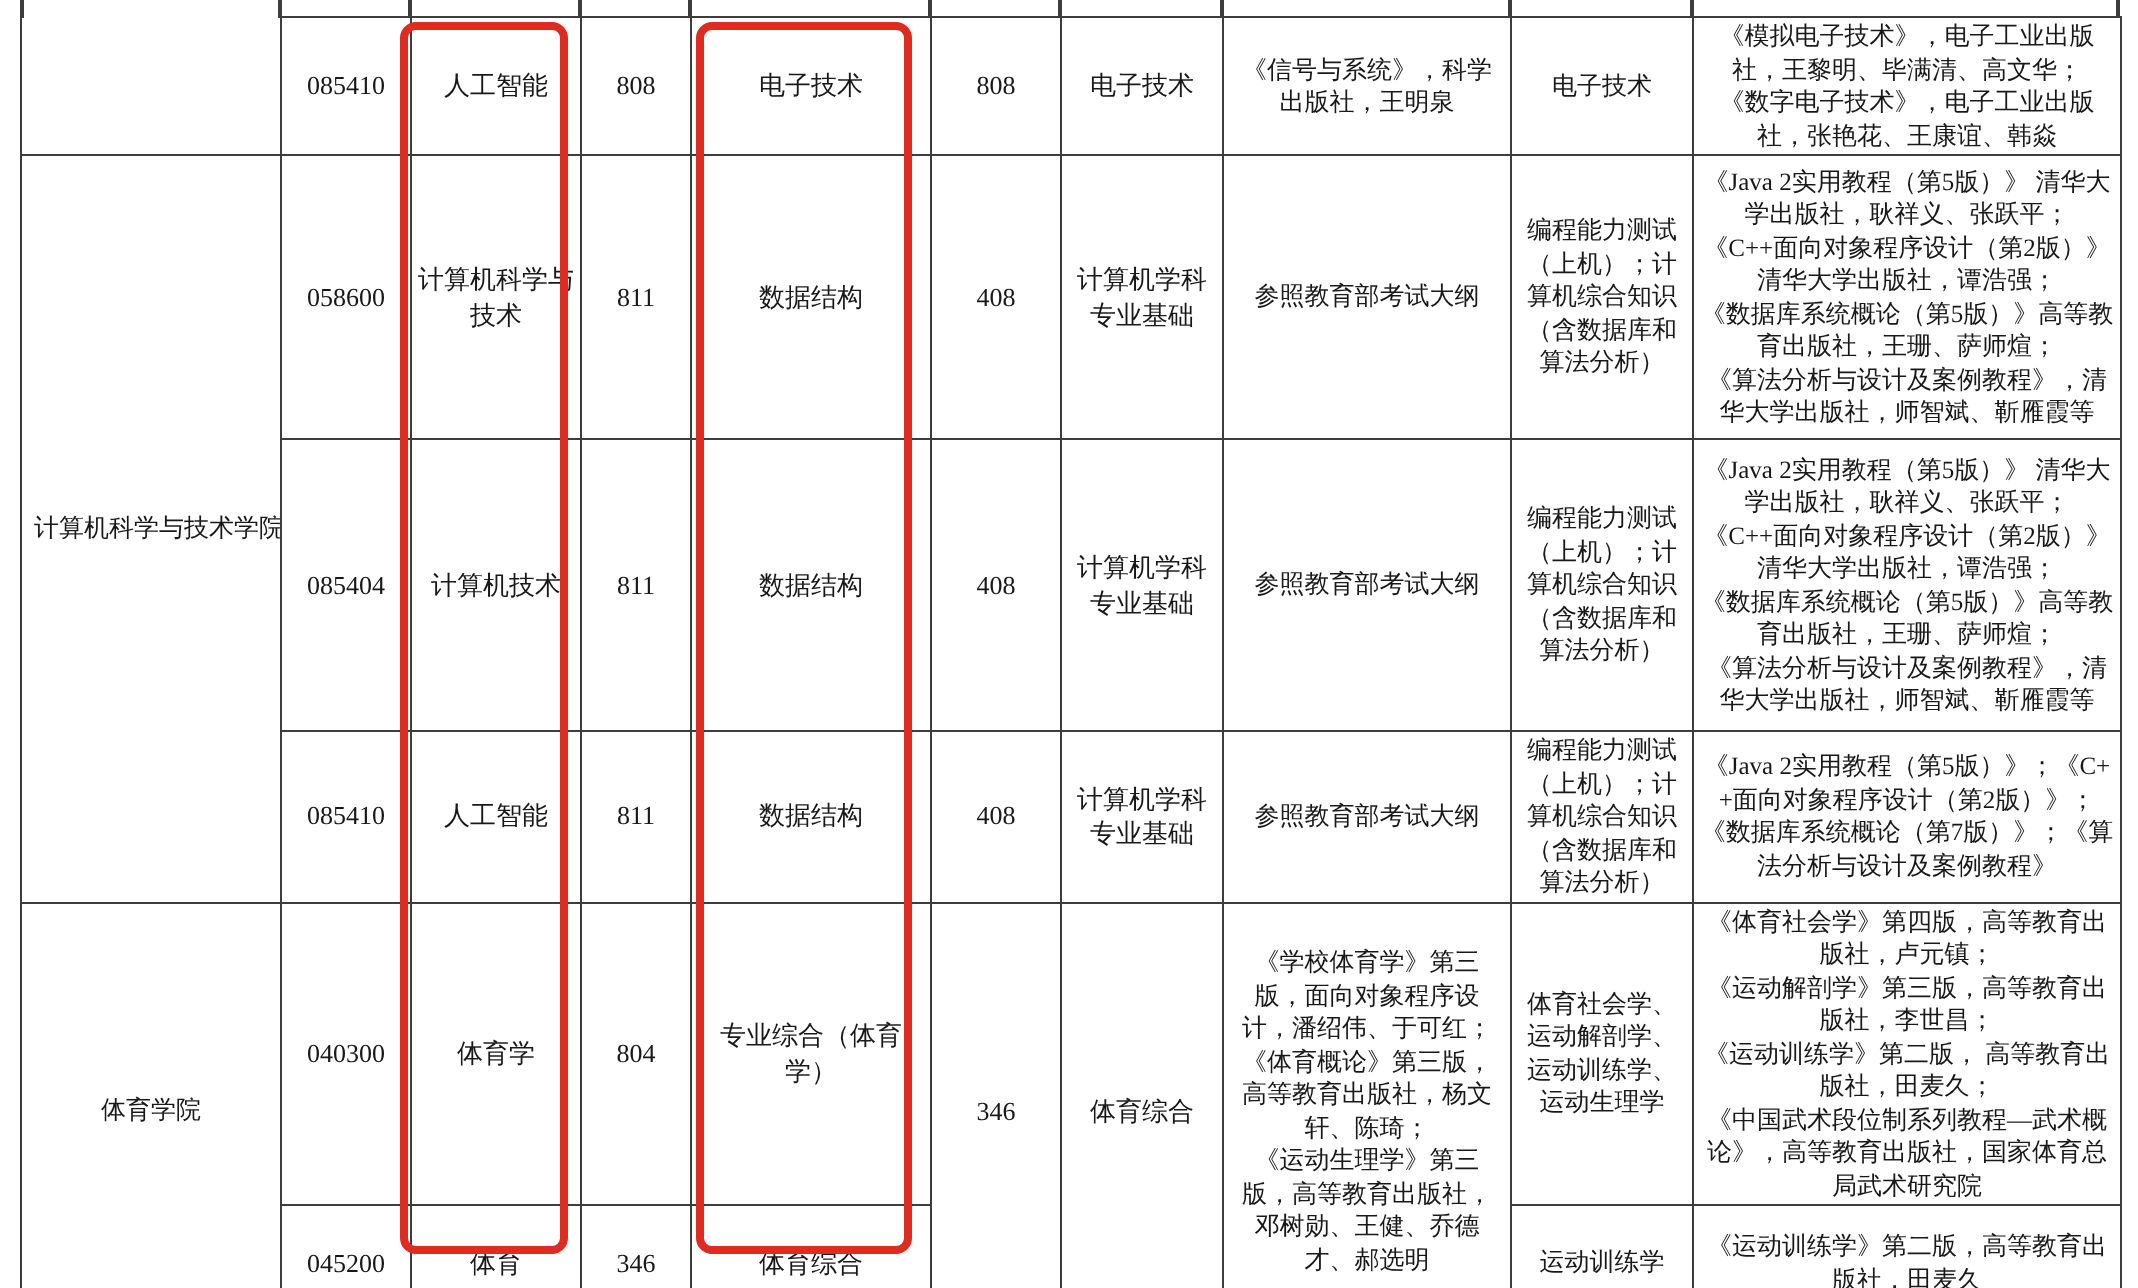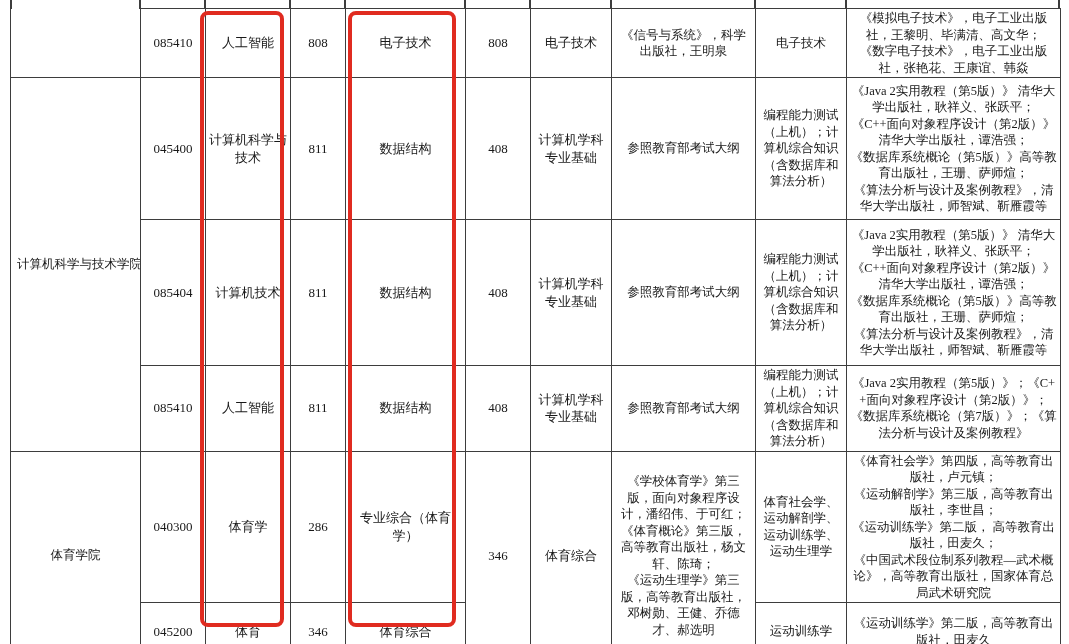--- a/index.html
+++ b/index.html
@@ -81,21 +81,21 @@
       <td class="ref">《信号与系统》，科学出版社，王明泉</td>
       <td class="retest">电子技术</td>
       <td class="ref">
           <div>《模拟电子技术》，电子工业出版社，王黎明、毕满清、高文华；</div>
           <div>《数字电子技术》，电子工业出版社，张艳花、王康谊、韩焱</div>
         </td>
     </tr>
 
     <tr style="height:142px">
       <td class="college" rowspan="3">计算机科学与技术学院</td>
-      <td>045400</td>
+      <td>058600</td>
       <td>计算机科学与技术</td>
       <td>811</td>
       <td>数据结构</td>
       <td>408</td>
       <td>计算机学科专业基础</td>
       <td class="ref">参照教育部考试大纲</td>
       <td class="retest">编程能力测试（上机）；计算机综合知识（含数据库和算法分析）</td>
       <td class="ref">
           <div>《Java 2实用教程（第5版）》 清华大学出版社，耿祥义、张跃平；</div>
           <div>《C++面向对象程序设计（第2版）》清华大学出版社，谭浩强；</div>
@@ -130,21 +130,21 @@
       <td>计算机学科专业基础</td>
       <td class="ref">参照教育部考试大纲</td>
       <td class="retest">编程能力测试（上机）；计算机综合知识（含数据库和算法分析）</td>
       <td class="ref">《Java 2实用教程（第5版）》；《C++面向对象程序设计（第2版）》；《数据库系统概论（第7版）》；《算法分析与设计及案例教程》</td>
     </tr>
 
     <tr style="height:140px">
       <td class="college" rowspan="2">体育学院</td>
       <td>040300</td>
       <td>体育学</td>
-      <td>286</td>
+      <td>804</td>
       <td>专业综合（体育学）</td>
       <td rowspan="2">346</td>
       <td rowspan="2">体育综合</td>
       <td class="ref" rowspan="2">
           <div>《学校体育学》第三版，面向对象程序设计，潘绍伟、于可红；</div>
           <div>《体育概论》第三版，高等教育出版社，杨文轩、陈琦；</div>
           <div>《运动生理学》第三版，高等教育出版社，邓树勋、王健、乔德才、郝选明</div>
         </td>
       <td class="retest">体育社会学、运动解剖学、运动训练学、运动生理学</td>
       <td class="ref">

